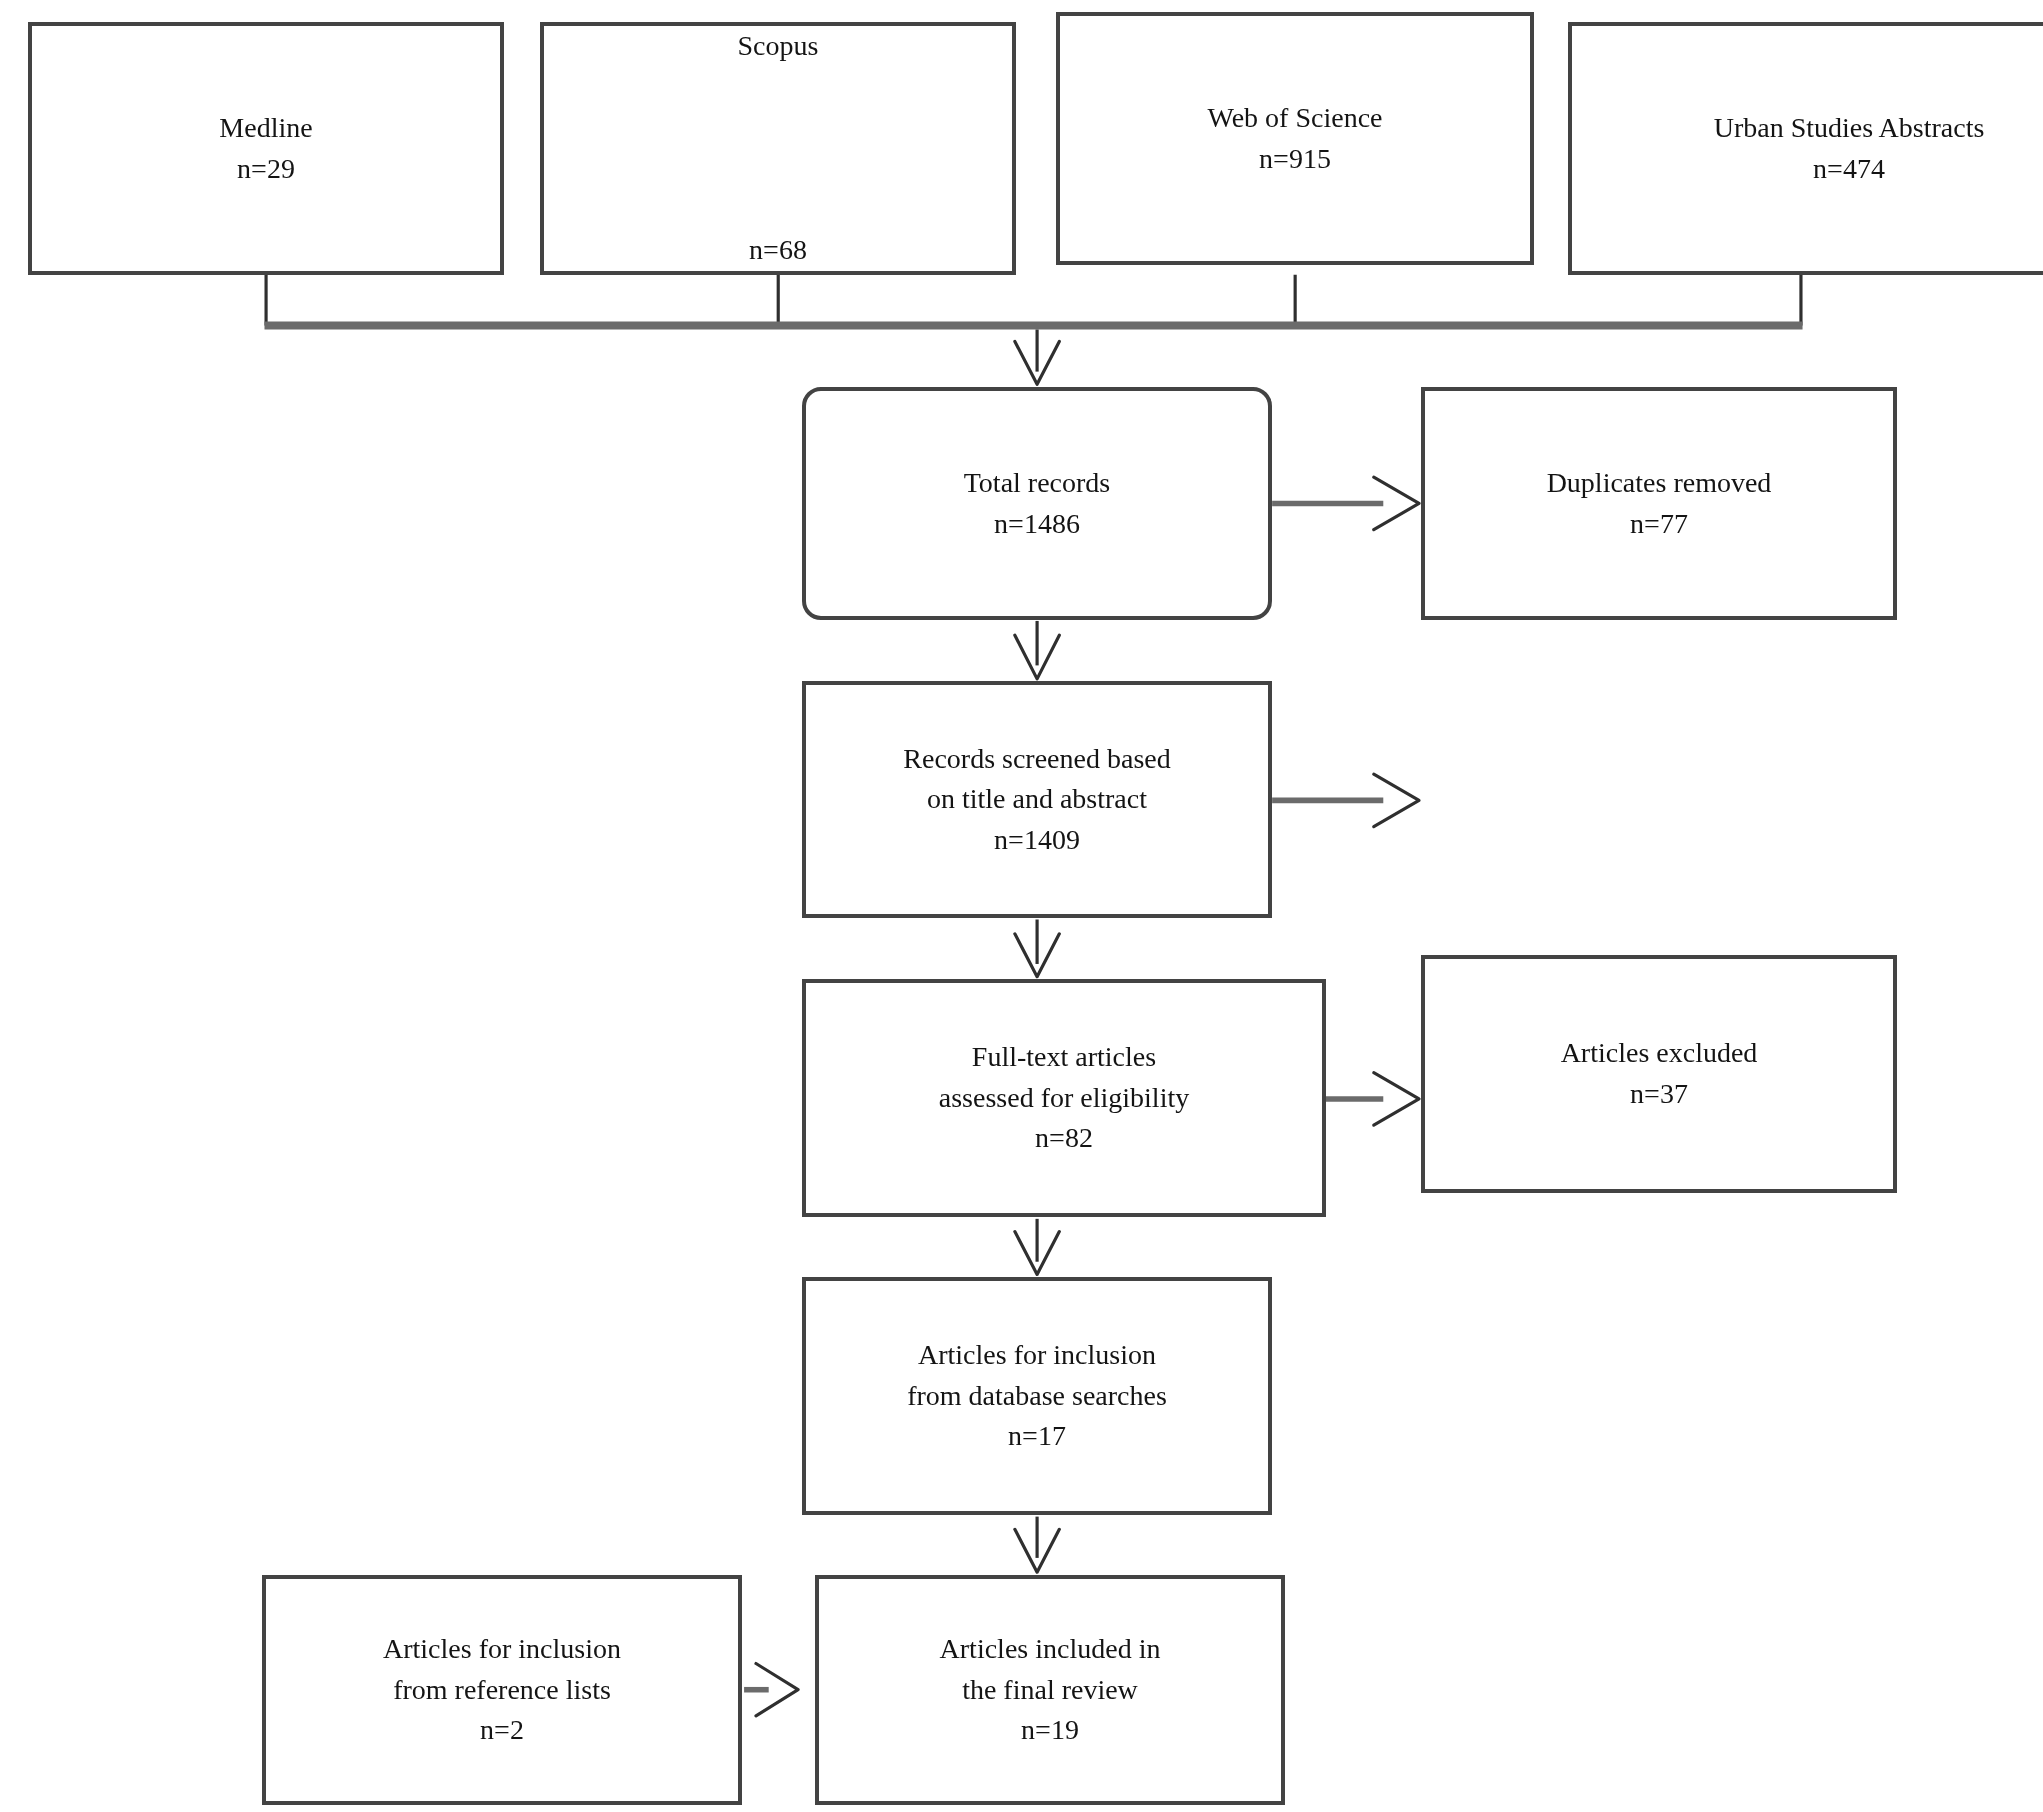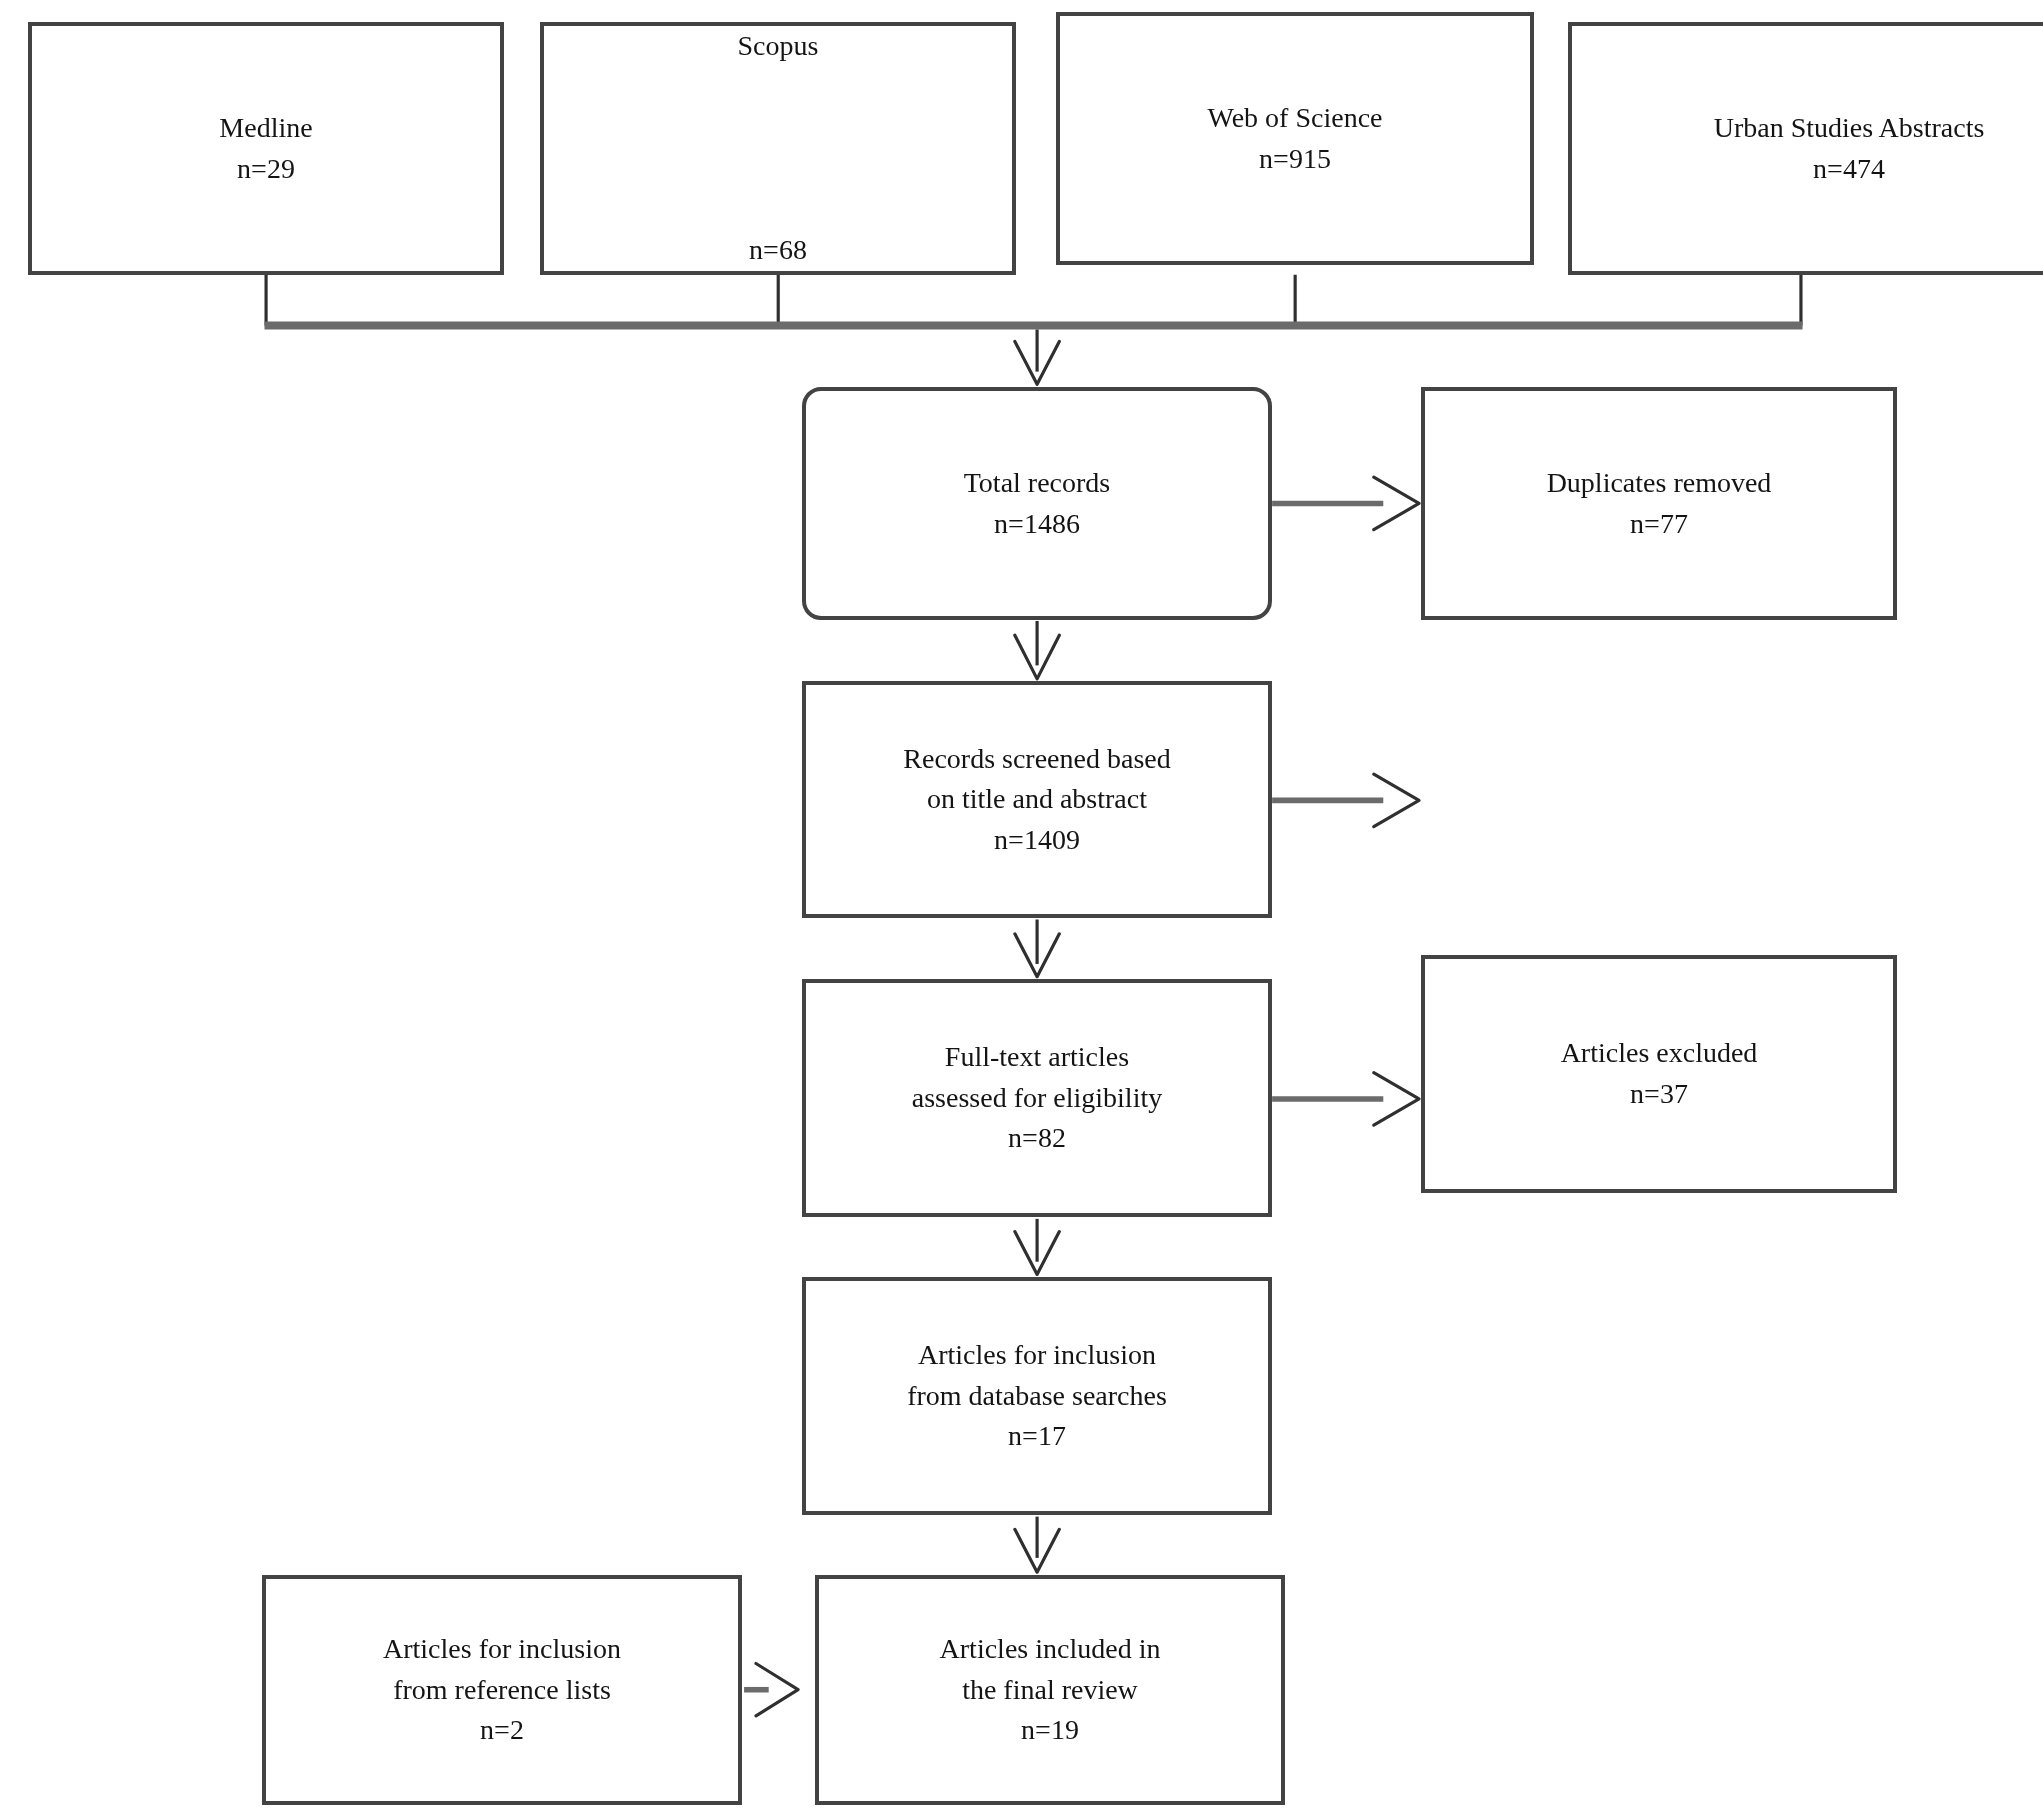--- a/index.html
+++ b/index.html
@@ -161,21 +161,21 @@
     <div class="count">n=77</div>
   </div>
 
   <div class="box" style="left:802px; top:681px; width:470px; height:237px;">
     <div class="label">Records screened based
 on title and abstract</div>
     <div class="count">n=1409</div>
   </div>
 
 
-  <div class="box" style="left:802px; top:979px; width:470px; height:238px;">
+  <div class="box" style="left:802px; top:979px; width:524px; height:238px;">
     <div class="label">Full-text articles
 assessed for eligibility</div>
     <div class="count">n=82</div>
   </div>
 
   <div class="box" style="left:1421px; top:955px; width:476px; height:238px;">
     <div class="label">Articles excluded</div>
     <div class="count">n=37</div>
   </div>
 

